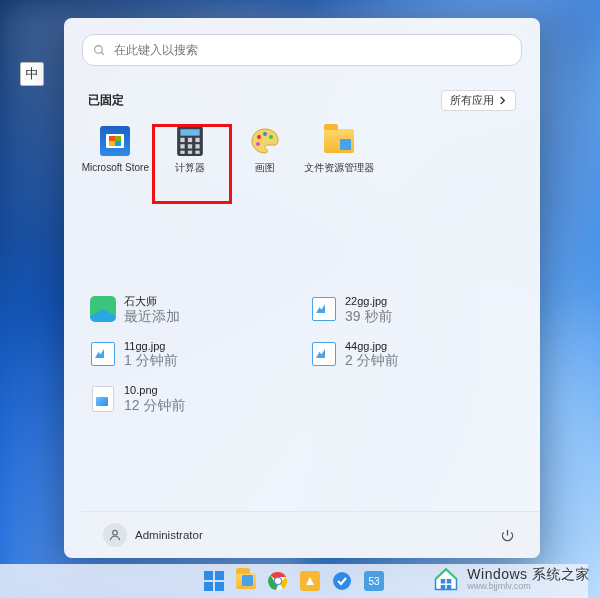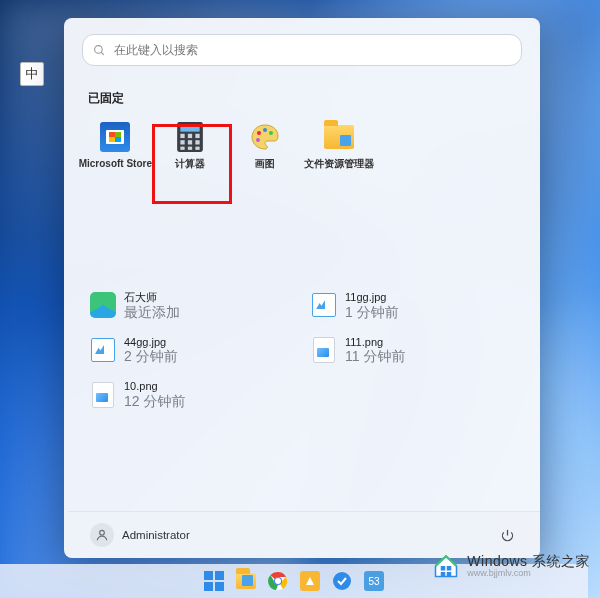--- a/index.html
+++ b/index.html
@@ -17,35 +17,35 @@
   .start-menu{position:absolute;left:64px;top:18px;width:476px;height:540px;background:rgba(246,248,252,0.96);border-radius:8px;box-shadow:0 10px 40px rgba(0,0,0,0.35);backdrop-filter:blur(20px);}
   .search{margin:16px 18px 12px 18px;height:30px;border:1px solid #d0d4dc;border-radius:12px;background:#fff;display:flex;align-items:center;padding:0 10px;color:#777;font-size:12px;}
   .search svg{width:13px;height:13px;margin-right:8px;opacity:.6}
   .section-head{display:flex;align-items:center;justify-content:space-between;margin:24px 24px 6px 24px;}
   .section-title{font-size:12px;font-weight:600;color:#222;}
   .btn-pill{font-size:11px;color:#333;background:#fff;border:1px solid #d6d9e0;border-radius:4px;padding:2px 8px;display:flex;align-items:center;gap:4px;}
   .btn-pill svg{width:9px;height:9px}
   .pinned-grid{display:grid;grid-template-columns:repeat(6,1fr);margin:6px 14px 0 14px;}
   .app-tile{display:flex;flex-direction:column;align-items:center;justify-content:flex-start;height:74px;border-radius:4px;cursor:default;position:relative;}
   .app-tile .ic{width:32px;height:32px;margin-top:8px;display:flex;align-items:center;justify-content:center;}
-  .app-tile .lbl{font-size:10px;color:#333;margin-top:5px;text-align:center;line-height:1.1;font-weight:bold;}
+  .app-tile .lbl{font-size:10px;color:#333;margin-top:5px;text-align:center;line-height:1.1;}
   .highlight-box{position:absolute;border:3px solid #e11;pointer-events:none;left:88px;top:106px;width:74px;height:74px;}
   .recommended{margin-top:100px;}
   .rec-grid{display:grid;grid-template-columns:1fr 1fr;row-gap:8px;column-gap:10px;margin:4px 22px 0 22px;}
   .rec-item{display:flex;align-items:center;gap:8px;padding:4px 4px;border-radius:4px;}
   .rec-thumb{width:26px;height:26px;display:flex;align-items:center;justify-content:center;flex:0 0 26px;}
   .rec-text .t1{font-size:11px;color:#222;line-height:1.15;}
   .rec-text .t2{font-size:14px;color:#7a7f88;line-height:1.15;}
-  .footer{position:absolute;left:4px;right:0;bottom:0;height:46px;border-top:1px solid rgba(0,0,0,0.05);background:rgba(238,241,248,0.9);border-radius:0 0 8px 8px;display:flex;align-items:center;justify-content:space-between;padding:0 22px;}
+  .footer{position:absolute;left:17px;right:0;bottom:0;height:46px;border-top:1px solid rgba(0,0,0,0.05);background:rgba(238,241,248,0.9);border-radius:0 0 8px 8px;display:flex;align-items:center;justify-content:space-between;padding:0 22px;}
   .user{display:flex;align-items:center;gap:8px;font-size:11.5px;color:#333;}
   .avatar{width:24px;height:24px;border-radius:50%;background:#dfe3ea;display:flex;align-items:center;justify-content:center;}
   .power{width:22px;height:22px;display:flex;align-items:center;justify-content:center;border-radius:4px;}
   .taskbar{position:absolute;left:0;right:12px;bottom:0;height:34px;background:rgba(235,240,250,0.85);display:flex;align-items:center;justify-content:center;gap:6px;}
   .tb-ic{width:26px;height:26px;border-radius:4px;display:flex;align-items:center;justify-content:center;}
-  .watermark{position:absolute;right:10px;bottom:17px;display:flex;align-items:center;gap:6px;background:rgba(255,255,255,0);margin-top:40px;}
+  .watermark{position:absolute;right:10px;bottom:4px;display:flex;align-items:center;gap:6px;background:rgba(255,255,255,0);margin-top:40px;}
   .watermark .house{width:30px;height:30px;}
   .watermark .wt1{font-size:14px;color:#333;font-weight:400;letter-spacing:.5px;}
   .watermark .wt2{font-size:9px;color:#9aa0a8;}
   .wm-text{display:flex;flex-direction:column;line-height:1.05;}
   
   .ms-store{width:30px;height:30px;background:linear-gradient(#1b62c4,#2f8be8);border-radius:3px;position:relative;}
   .ms-store::before{content:"";position:absolute;left:6px;top:8px;width:18px;height:14px;background:#fff;border-radius:1px;}
   .ms-store::after{content:"";position:absolute;left:9px;top:10px;width:12px;height:10px;background:
     linear-gradient(#f25022 50%,#ffb900 50%) left/50% 100% no-repeat,
     linear-gradient(#7fba00 50%,#00a4ef 50%) right/50% 100% no-repeat;}
@@ -70,20 +70,26 @@
   <div class="search">
     <svg viewBox="0 0 24 24" fill="none" stroke="#555" stroke-width="2">
         <circle cx="10" cy="10" r="7"></circle>
         <line x1="20" y1="20" x2="15" y2="15"></line>
       </svg>
     <span>在此键入以搜索</span>
   </div>
 
   <div class="section-head">
     <div class="section-title">已固定</div>
+    <div class="btn-pill">
+      <span>所有应用</span>
+      <svg viewBox="0 0 10 10" fill="none" stroke="#333" stroke-width="1.5">
+          <path d="M3 1l4 4-4 4"></path>
+        </svg>
+    </div>
   </div>
 
   <div class="pinned-grid">
     <div class="app-tile">
       <div class="ic">
           <div class="ms-store"></div>
         </div>
       <div class="lbl">Microsoft Store</div>
     </div>
     <div class="app-tile">
@@ -137,40 +143,40 @@
         <div class="rec-text">
             <div class="t1">石大师</div>
             <div class="t2">最近添加</div>
           </div>
       </div>
       <div class="rec-item">
         <div class="rec-thumb">
             <div class="img-thumb"></div>
           </div>
         <div class="rec-text">
+            <div class="t1">22gg.jpg</div>
+            <div class="t2">39 秒前</div>
+          </div>
+      </div>
+      <div class="rec-item">
+        <div class="rec-thumb">
+            <div class="img-thumb"></div>
+          </div>
+        <div class="rec-text">
             <div class="t1">11gg.jpg</div>
             <div class="t2">1 分钟前</div>
           </div>
       </div>
       <div class="rec-item">
         <div class="rec-thumb">
             <div class="img-thumb"></div>
           </div>
         <div class="rec-text">
             <div class="t1">44gg.jpg</div>
             <div class="t2">2 分钟前</div>
-          </div>
-      </div>
-      <div class="rec-item">
-        <div class="rec-thumb">
-            <div class="png-thumb"></div>
-          </div>
-        <div class="rec-text">
-            <div class="t1">111.png</div>
-            <div class="t2">11 分钟前</div>
           </div>
       </div>
       <div class="rec-item">
         <div class="rec-thumb">
             <div class="png-thumb"></div>
           </div>
         <div class="rec-text">
             <div class="t1">10.png</div>
             <div class="t2">12 分钟前</div>
           </div>

